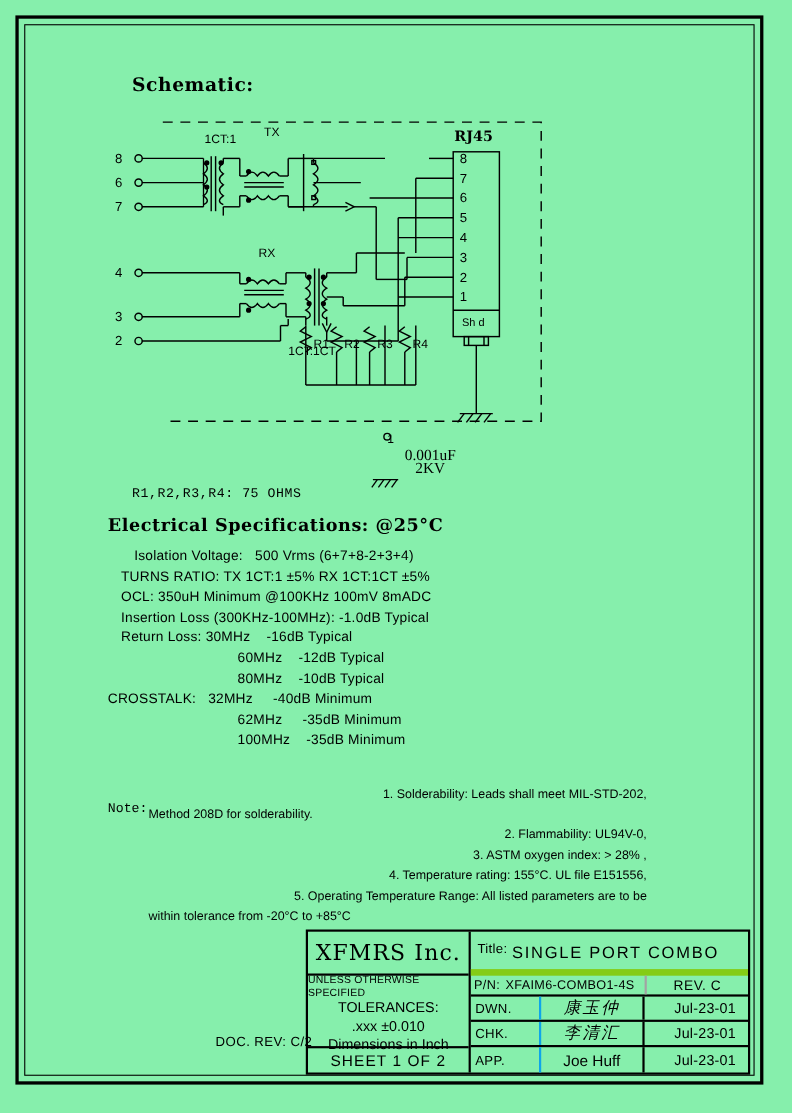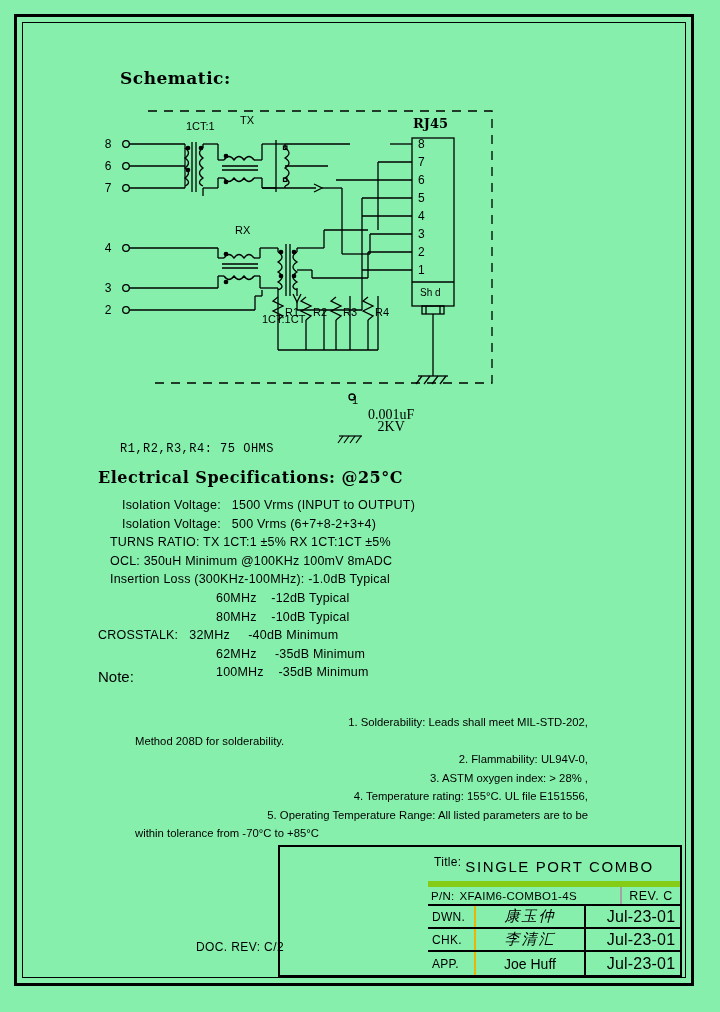--- a/index.html
+++ b/index.html
@@ -99,22 +99,23 @@
     line-height: 18.6px;
     font-family: "Liberation Sans", sans-serif;
     letter-spacing: 0.2px;
   }
   .spec-row { white-space: pre; }
   .spec-indent-1 { padding-left: 12px; }
   .spec-indent-2 { padding-left: 106px; }
 
   .note-head {
     position: absolute;
-    left: 98px; top: 668px;
-    font-size: 15px;
+    left: 98px; top: 728px;
+    font-size: 12px;
+    font-family: Liberation Mono, monospace;
   }
   .note-list {
     position: absolute;
     left: 118px; top: 713px;
     width: 470px;
     font-size: 11.3px;
     line-height: 18.5px;
   }
   .note-item { white-space: pre; text-align: right; }
   .note-sub { padding-left: 17px; white-space: pre; }
@@ -217,41 +218,41 @@
     flex: 1 1 auto;
     display: flex;
     align-items: center;
     padding-left: 3px;
     font-size: 11.5px;
     letter-spacing: 0.3px;
     border-right: 2px solid #a3a3a3;
     box-sizing: border-box;
   }
   .tb-rev {
-    width: 58px;
+    width: 92px;
     display: flex;
     align-items: center;
     justify-content: center;
     font-size: 12.5px;
     letter-spacing: 0.5px;
   }
   .tb-sig-row {
     height: 23px;
     display: flex;
     border-bottom: 2px solid #000;
     box-sizing: border-box;
   }
   .tb-sig-row.last { border-bottom: none; }
   .tb-sig-label {
-    width: 48px;
+    width: 64px;
     display: flex;
     align-items: center;
     padding-left: 4px;
     font-size: 12px;
-    border-right: 2px solid #eab308;
+    border-right: 2px solid #0ea5e9;
     box-sizing: border-box;
     letter-spacing: 0.3px;
   }
   .tb-sig-name {
     flex: 1 1 auto;
     display: flex;
     align-items: center;
     justify-content: center;
     border-right: 2px solid #000;
     box-sizing: border-box;
@@ -261,21 +262,21 @@
     font-family: "DejaVu Sans", sans-serif;
     font-size: 15px;
     font-style: italic;
     letter-spacing: 2px;
   }
   .tb-sig-date {
     width: 78px;
     display: flex;
     align-items: center;
     justify-content: center;
-    font-size: 16px;
+    font-size: 13px;
     letter-spacing: 0.2px;
     margin-left: 16px;
   }
   
   .svg-lbl { font-family: "Liberation Sans", sans-serif; font-size: 11px; fill:#000; }
   .svg-lbl-sm { font-family: "Liberation Sans", sans-serif; font-size: 10px; fill:#000; }
   .svg-lbl-pin { font-family: "Liberation Sans", sans-serif; font-size: 12px; fill:#000; }
   .svg-lbl-rj { font-family: "DejaVu Serif", serif; font-size: 13px; font-weight: bold; fill:#000; }
 </style>
 </head>
@@ -535,45 +536,55 @@
     <line x1="3" y1="4" x2="26" y2="4"></line>
     <line x1="7" y1="4" x2="2" y2="11"></line>
     <line x1="13" y1="4" x2="8" y2="11"></line>
     <line x1="19" y1="4" x2="14" y2="11"></line>
     <line x1="25" y1="4" x2="20" y2="11"></line>
   </svg>
 
   <div class="elec-head">Electrical   Specifications: @25°C</div>
 
   <div class="spec-list">
-    <div class="spec-row spec-indent-1">Isolation Voltage:   1500 Vrms (INPUT to OUTPUT)</div>
     <div class="spec-row spec-indent-1">Isolation Voltage:   500 Vrms (6+7+8-2+3+4)</div>
     <div class="spec-row">TURNS RATIO: TX 1CT:1 ±5% RX 1CT:1CT ±5%</div>
     <div class="spec-row">OCL: 350uH Minimum @100KHz 100mV 8mADC</div>
     <div class="spec-row">Insertion Loss (300KHz-100MHz): -1.0dB Typical</div>
+    <div class="spec-row">Return Loss: 30MHz    -16dB Typical</div>
     <div class="spec-row spec-indent-2">60MHz    -12dB Typical</div>
     <div class="spec-row spec-indent-2">80MHz    -10dB Typical</div>
     <div class="spec-row" style="margin-left:-12px;">CROSSTALK:   32MHz     -40dB Minimum</div>
     <div class="spec-row spec-indent-2">62MHz     -35dB Minimum</div>
     <div class="spec-row spec-indent-2">100MHz    -35dB Minimum</div>
   </div>
 
   <div class="note-head">Note:</div>
   <div class="note-list">
     <div class="note-item">1. Solderability: Leads shall meet MIL-STD-202,</div>
     <div class="note-sub">Method 208D for solderability.</div>
     <div class="note-item">2. Flammability: UL94V-0,</div>
     <div class="note-item">3. ASTM oxygen index: &gt; 28% ,</div>
     <div class="note-item">4. Temperature rating: 155°C. UL file E151556,</div>
     <div class="note-item">5. Operating Temperature Range: All listed parameters are to be</div>
-    <div class="note-sub">within tolerance from -70°C to +85°C</div>
+    <div class="note-sub">within tolerance from -20°C to +85°C</div>
   </div>
 
   <div id="titleblock">
 
+    <div class="tb-col-left">
+      <div class="tb-logo">XFMRS Inc.</div>
+      <div class="tb-unless">UNLESS OTHERWISE SPECIFIED</div>
+      <div class="tb-tol">
+        <div>TOLERANCES:</div>
+        <div>.xxx  ±0.010</div>
+        <div>Dimensions in Inch</div>
+      </div>
+      <div class="tb-sheet">SHEET 1 OF 2</div>
+    </div>
 
     <div class="tb-col-right">
       <div class="tb-title-row">
         <span class="tb-title-label">Title:</span>
         <span class="tb-title-value">SINGLE PORT COMBO</span>
       </div>
 
       <div class="tb-pn-row">
         <div class="tb-pn">
           <span>P/N:</span>

